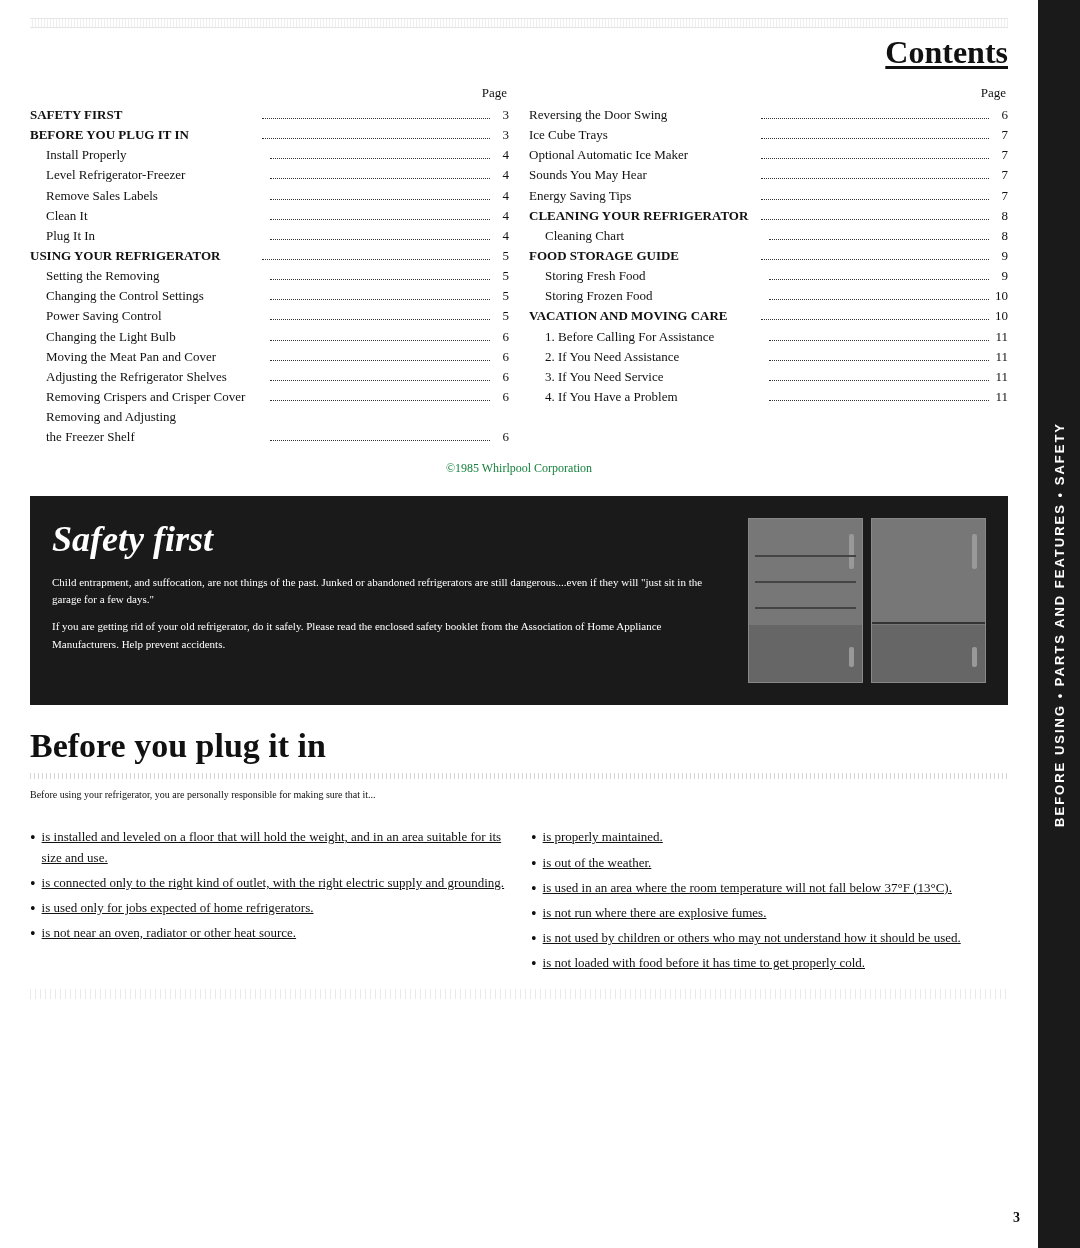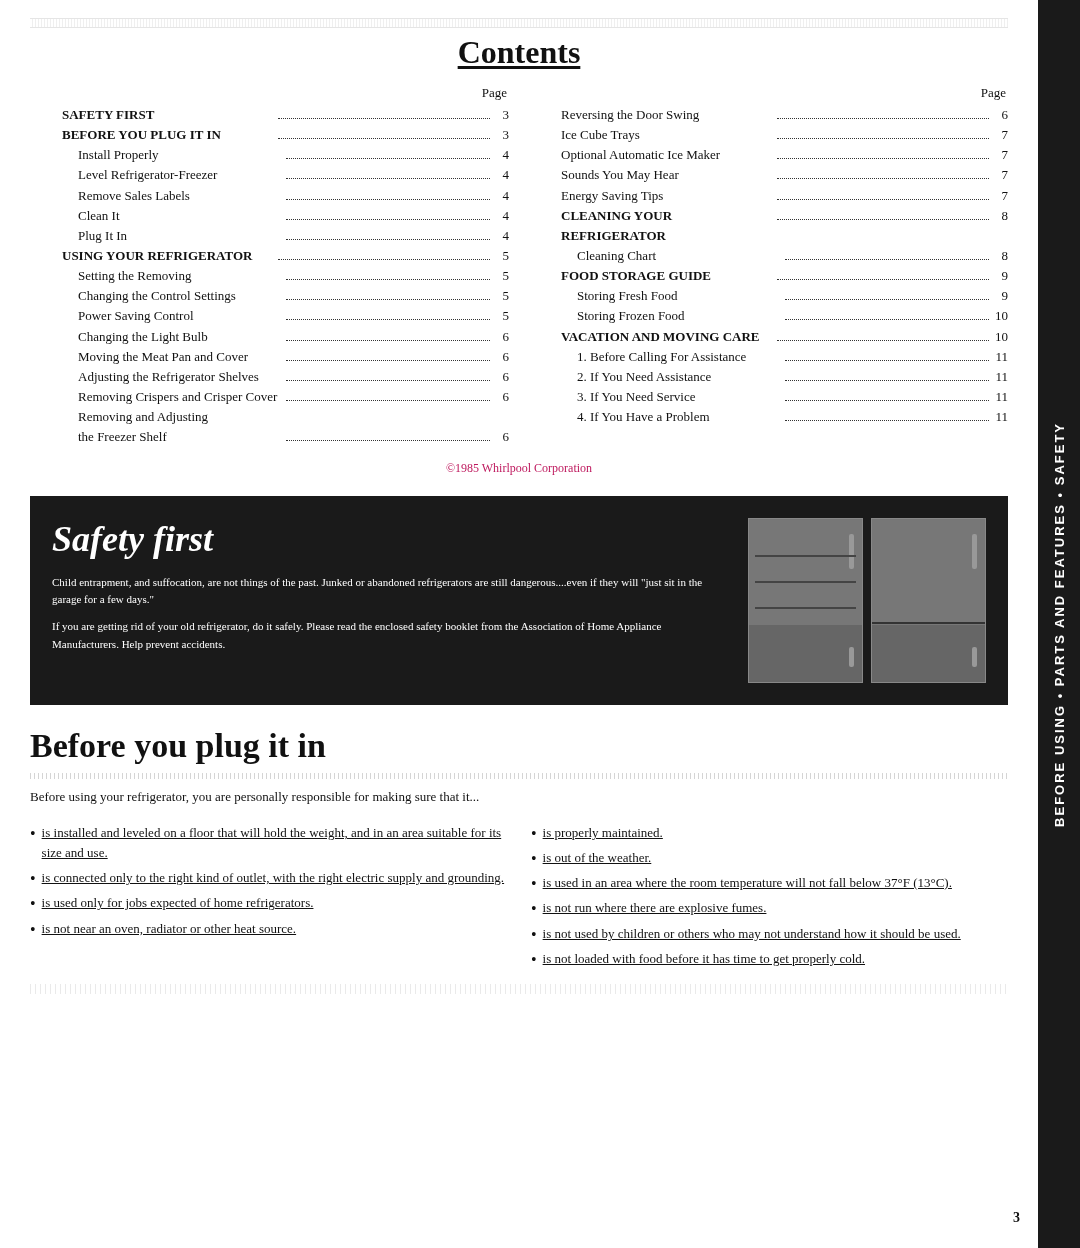--- a/index.html
+++ b/index.html
@@ -52,39 +52,38 @@
       border-top: 1px solid #aaa;
       border-bottom: 1px solid #aaa;
       height: 10px;
       margin-bottom: 6px;
       background: repeating-linear-gradient(90deg, transparent, transparent 2px, #ccc 2px, #ccc 3px);
       opacity: 0.3;
     }
 
     
     .contents-title {
-      text-align: center;
+      text-align: right;
       font-size: 32px;
       font-weight: bold;
       font-family: 'Times New Roman', Times, serif;
       margin-bottom: 14px;
       text-decoration: underline;
       text-underline-offset: 3px;
     }
 
     .toc-container {
       display: flex;
       gap: 0;
       margin-bottom: 10px;
     }
 
     .toc-col {
       flex: 1;
       padding-right: 20px;
-      margin-left: 32px;
     }
     .toc-col:last-child { padding-right: 0; }
 
     .toc-page-header {
       display: flex;
       justify-content: flex-end;
       font-size: 13px;
       margin-bottom: 4px;
       padding-right: 2px;
     }
@@ -116,21 +115,21 @@
       min-width: 16px;
       text-align: right;
     }
     .toc-bold { font-weight: bold; }
     .toc-indent { padding-left: 16px; }
 
     .copyright {
       font-size: 12px;
       text-align: center;
       margin: 14px 0 20px 0;
-      color: #be185d;
+      color: #15803d;
     }
 
     
     .safety-box {
       background: #1a1a1a;
       color: #fff;
       padding: 22px 22px 22px 22px;
       margin-bottom: 22px;
       display: flex;
       gap: 18px;
@@ -218,22 +217,22 @@
 
     .important-title {
       font-size: 17px;
       font-weight: bold;
       font-family: Arial, sans-serif;
       margin-bottom: 8px;
       text-decoration: underline;
     }
 
     .important-intro {
-      font-size: 13px;
-      margin-bottom: 16px;
+      font-size: 10px;
+      margin-bottom: 25px;
       line-height: 1.5;
     }
 
     .important-cols {
       display: flex;
       gap: 24px;
     }
     .important-col {
       flex: 1;
       font-size: 13px;

